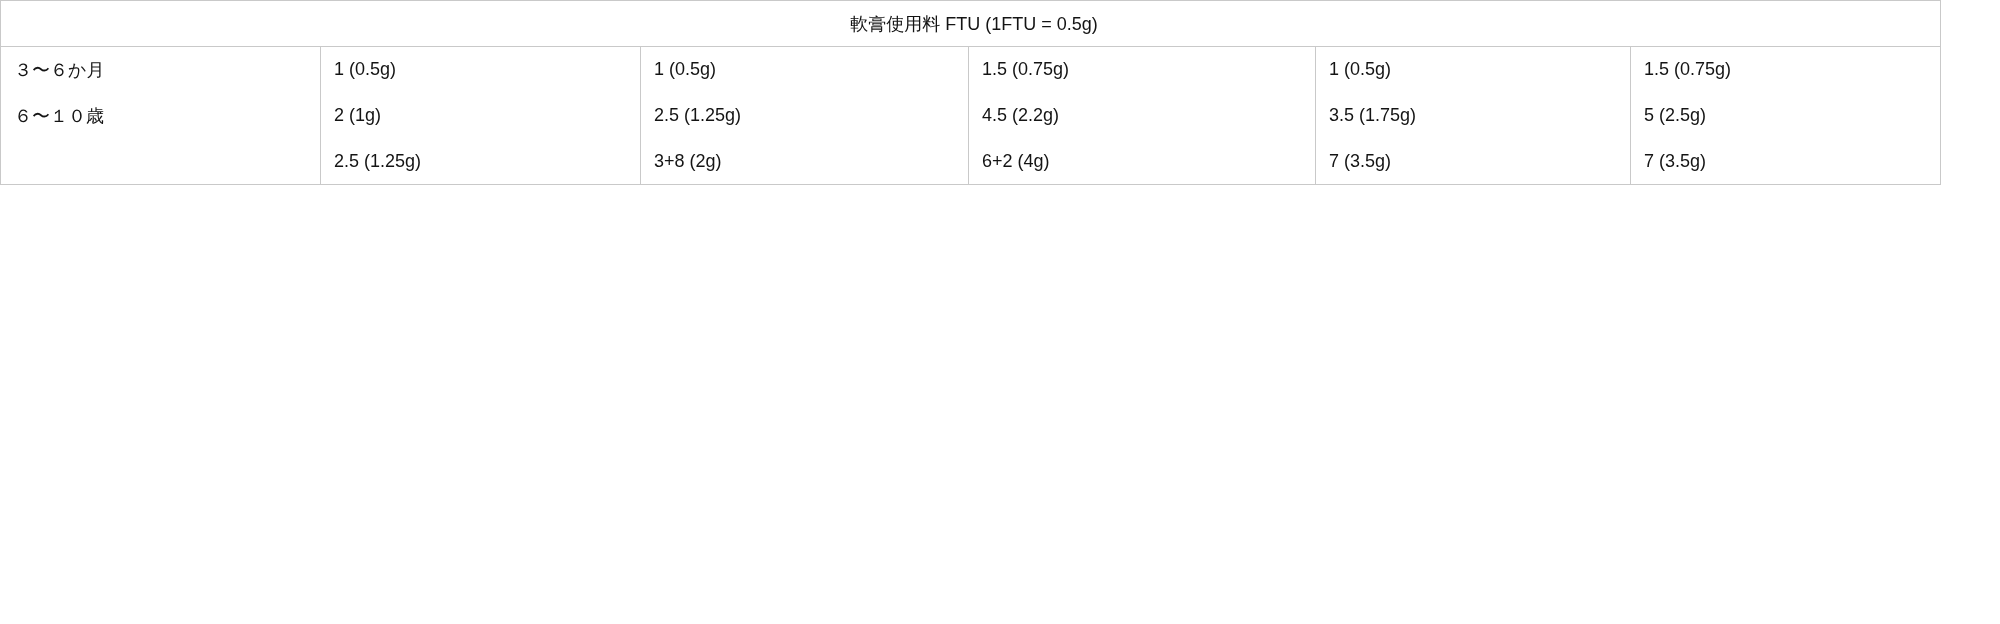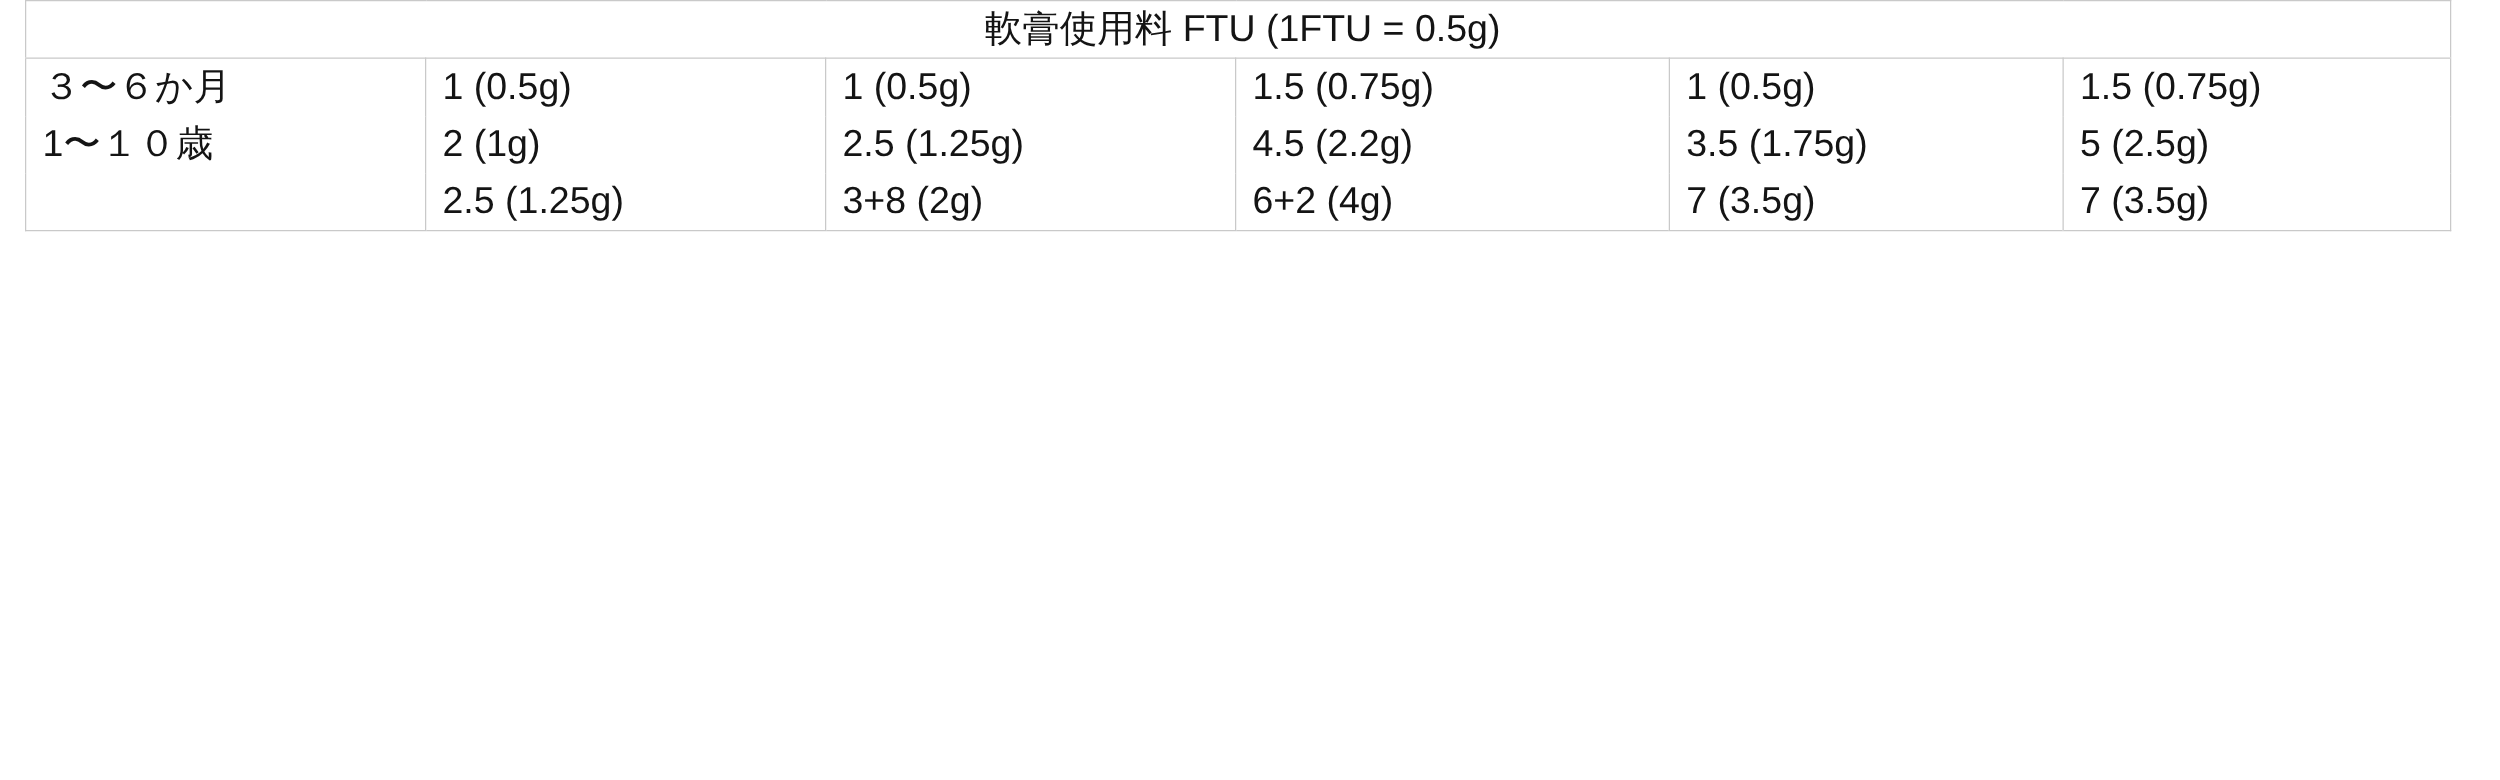--- a/index.html
+++ b/index.html
@@ -14,23 +14,22 @@
   .page { width: 2000px; height: 624px; }
   .page-title {
     font-size: 31px;
     font-weight: 700;
     color: #000;
     margin: 28px 0 22px 26px;
   }
   table.ftu-table {
     border-collapse: collapse;
     table-layout: fixed;
-    margin-left: 20px;
     width: 1940px;
-    font-size: 30px;
+    font-size: 18px;
     border: 1px solid var(--border, #c9c9c9);
   }
   td, th {
     height: 46px;
     padding: 0 6px 0 13px;
     vertical-align: middle;
     text-align: left;
     font-weight: 400;
     white-space: nowrap;
     overflow: hidden;
@@ -78,21 +77,21 @@
         <td>1 (0.5g)</td>
         <td>1 (0.5g)</td>
         <td>1.5 (0.75g)</td>
         <td>1 (0.5g)</td>
         <td>1.5 (0.75g)</td>
       </tr>
 
 
 
       <tr class="data-row">
-        <td>1〜１０歳</td>
+        <td>６〜１０歳</td>
         <td>2 (1g)</td>
         <td>2.5 (1.25g)</td>
         <td>4.5 (2.2g)</td>
         <td>3.5 (1.75g)</td>
         <td>5 (2.5g)</td>
       </tr>
 
 
       <tr class="data-row">
         <td></td>

